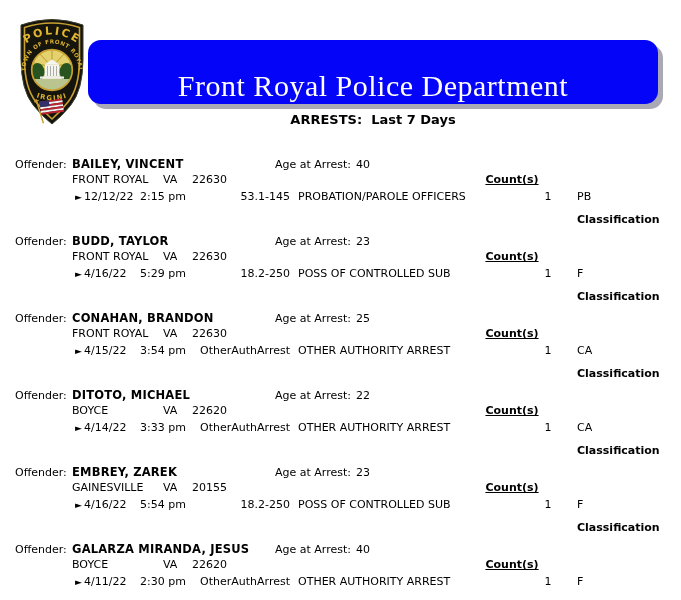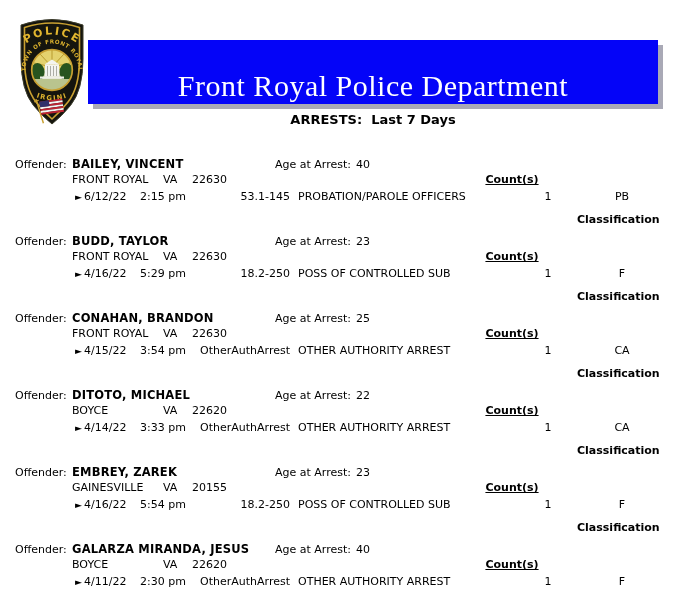--- a/index.html
+++ b/index.html
@@ -49,28 +49,28 @@
   .state{left:163px;top:15px;}
   .zip{left:192px;top:15px;}
   .count-hdr{left:477px;top:15px;width:70px;text-align:center;font-weight:700;text-decoration:underline;}
   .class-hdr{left:577px;top:15px;font-weight:700;margin-top:40px;}
   .marker{left:75px;top:33px;font-size:9px;line-height:12px;}
   .date{left:84px;top:32px;}
   .time{left:140px;top:32px;}
   .code{left:160px;top:32px;width:130px;text-align:right;}
   .desc{left:298px;top:32px;}
   .count-val{left:513px;top:32px;width:70px;text-align:center;}
-  .class-val{left:577px;top:32px;width:90px;text-align:center;}
+  .class-val{left:577px;top:32px;width:90px;text-align:left;}
 </style>
 </head>
 <body>
 
 <div class="page">
 
-  <div class="banner" style="background: rgb(4, 4, 248); box-shadow: rgb(169, 169, 182) 5px 5px 0px;">
+  <div class="banner" style="background: rgb(4, 4, 248); box-shadow: rgb(169, 169, 182) 5px 5px 0px; border-radius: 13px;">
     <h1>Front Royal Police Department</h1>
   </div>
 
   <div class="subtitle">ARRESTS:  Last 7 Days</div>
 
   <svg class="badge" viewBox="0 0 80 112" aria-hidden="true">
     <defs>
       <path id="policeArc" d="M15,30 Q40,13 65,30"></path>
       <path id="townArc" d="M13.5,57 A26.5,26.5 0 0 1 66.5,57"></path>
       <path id="vaArc" d="M21,83 Q40,91.5 59,83"></path>
@@ -132,21 +132,21 @@
   <div class="record" style="top:158px">
     <span class="offender-lbl">Offender:</span>
     <span class="name">BAILEY, VINCENT</span>
     <span class="age"><span class="lab">Age at Arrest:</span><span class="val">40</span></span>
     <span class="city">FRONT ROYAL</span>
     <span class="state">VA</span>
     <span class="zip">22630</span>
     <span class="count-hdr">Count(s)</span>
     <span class="class-hdr">Classification</span>
     <span class="marker">►</span>
-    <span class="date">6/12/22</span>
+    <span class="date">12/12/22</span>
     <span class="time">2:15 pm</span>
     <span class="code">53.1-145</span>
     <span class="desc">PROBATION/PAROLE OFFICERS</span>
     <span class="count-val">1</span>
     <span class="class-val">PB</span>
   </div>
 
   <div class="record" style="top:235px">
     <span class="offender-lbl">Offender:</span>
     <span class="name">BUDD, TAYLOR</span>

